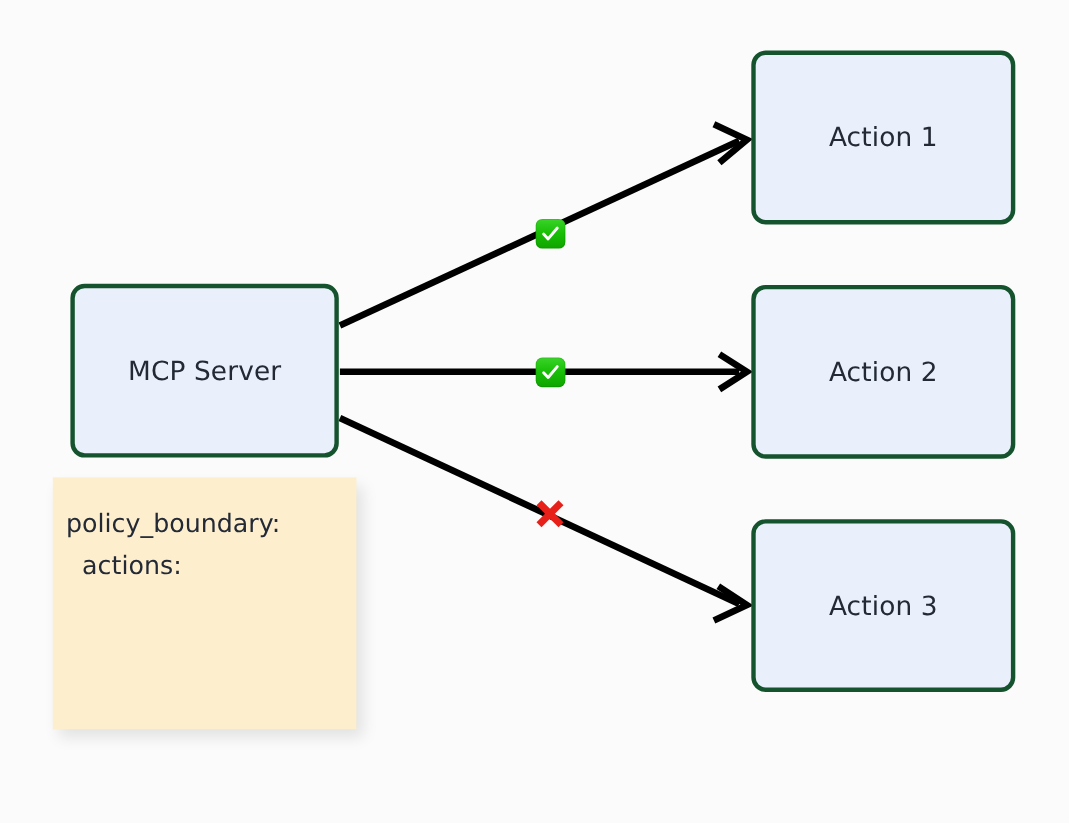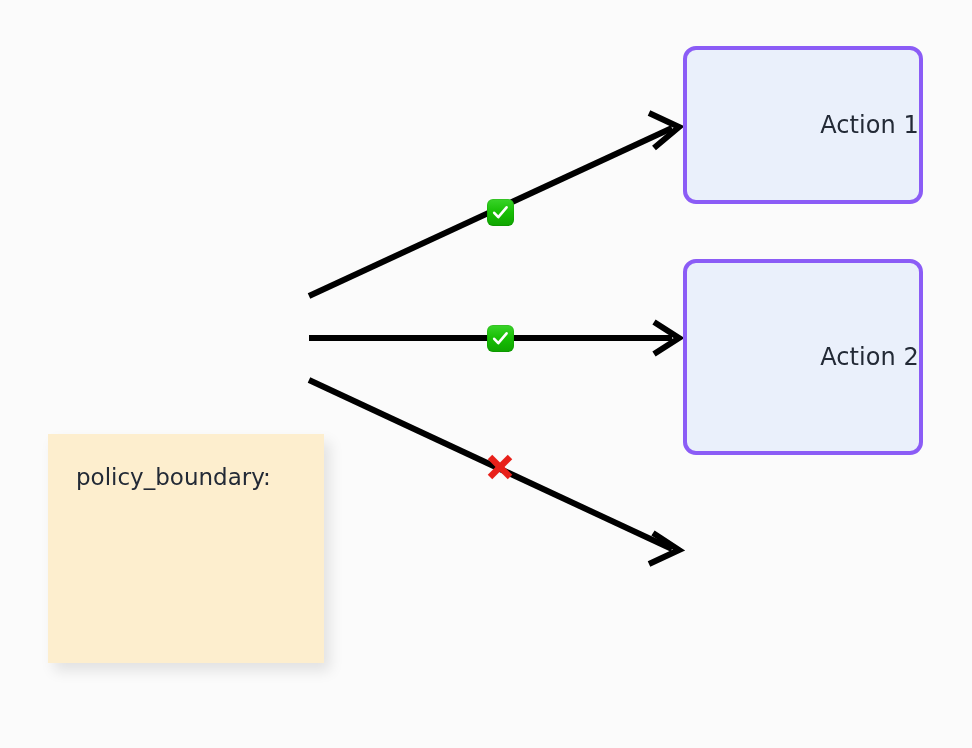--- a/index.html
+++ b/index.html
@@ -27,56 +27,56 @@
     width: 972px;
     height: 748px;
     pointer-events: none;
   }
 
   
   .node {
     position: absolute;
     box-sizing: border-box;
     background: #eaf0fb;
-    border: 4px solid #8b5cf6;
+    border: 4px solid #14532d;
     border-radius: 13px;
     display: flex;
     align-items: center;
-    justify-content: flex-end;
+    justify-content: center;
   }
   .node-label {
     font-size: 24px;
     color: #232a36;
     letter-spacing: 0.1px;
     white-space: nowrap;
   }
 
   #node-mcp      { left: 64px;  top: 258px; width: 244px; height: 158px; }
   #node-action-1 { left: 683px; top: 46px;  width: 240px; height: 158px; }
-  #node-action-2 { left: 683px; top: 259px; width: 240px; height: 196px; }
+  #node-action-2 { left: 683px; top: 259px; width: 240px; height: 158px; }
   #node-action-3 { left: 683px; top: 472px; width: 240px; height: 157px; }
 
   
   #policy-note {
     position: absolute;
     left: 48px;
     top: 434px;
     width: 276px;
     height: 229px;
     background: #fdeece;
     box-shadow: 6px 8px 13px rgba(0, 0, 0, 0.10);
     box-sizing: border-box;
     padding: 24px 0 0 0;
   }
   .note-line {
     font-size: 23px;
     color: #232a36;
     line-height: 38px;
     white-space: pre;
-    padding-left: 28px;
+    padding-left: 12px;
   }
 
   
   .marker {
     position: absolute;
     display: flex;
     align-items: center;
     justify-content: center;
   }
   .check-badge {
@@ -111,29 +111,35 @@
       <line x1="309" y1="380" x2="672" y2="549"></line>
     </g>
     <g fill="none" stroke="#000000" stroke-width="6" stroke-linecap="butt" stroke-linejoin="miter">
 
       <polyline points="649,113 679,127 654,148"></polyline>
       <polyline points="654,322 679,338 654,354"></polyline>
       <polyline points="653,533 679,550 649,564"></polyline>
     </g>
   </svg>
 
+  <div class="node" id="node-mcp">
+    <span class="node-label">MCP Server</span>
+  </div>
 
   <div class="node" id="node-action-1">
     <span class="node-label">Action 1</span>
   </div>
 
   <div class="node" id="node-action-2">
     <span class="node-label">Action 2</span>
   </div>
 
+  <div class="node" id="node-action-3">
+    <span class="node-label">Action 3</span>
+  </div>
 
   <div class="marker" id="marker-1">
     <span class="check-badge">
       <svg width="19" height="19" viewBox="0 0 19 19" aria-hidden="true">
         <polyline points="3.2,9.8 7.3,14.2 15.6,4.3" fill="none" stroke="#ffffff" stroke-width="2.6" stroke-linecap="round" stroke-linejoin="round"></polyline>
       </svg>
     </span>
   </div>
 
   <div class="marker" id="marker-2">
@@ -150,15 +156,16 @@
         <g stroke="#e8201a" stroke-width="6.4" stroke-linecap="butt">
           <line x1="7" y1="7" x2="27" y2="27"></line>
           <line x1="27" y1="7" x2="7" y2="27"></line>
         </g>
       </svg>
     </span>
   </div>
 
   <div id="policy-note">
     <div class="note-line">policy_boundary:</div>
+    <div class="note-line">  actions:</div>
   </div>
 
 </div>
 
 </body></html>

